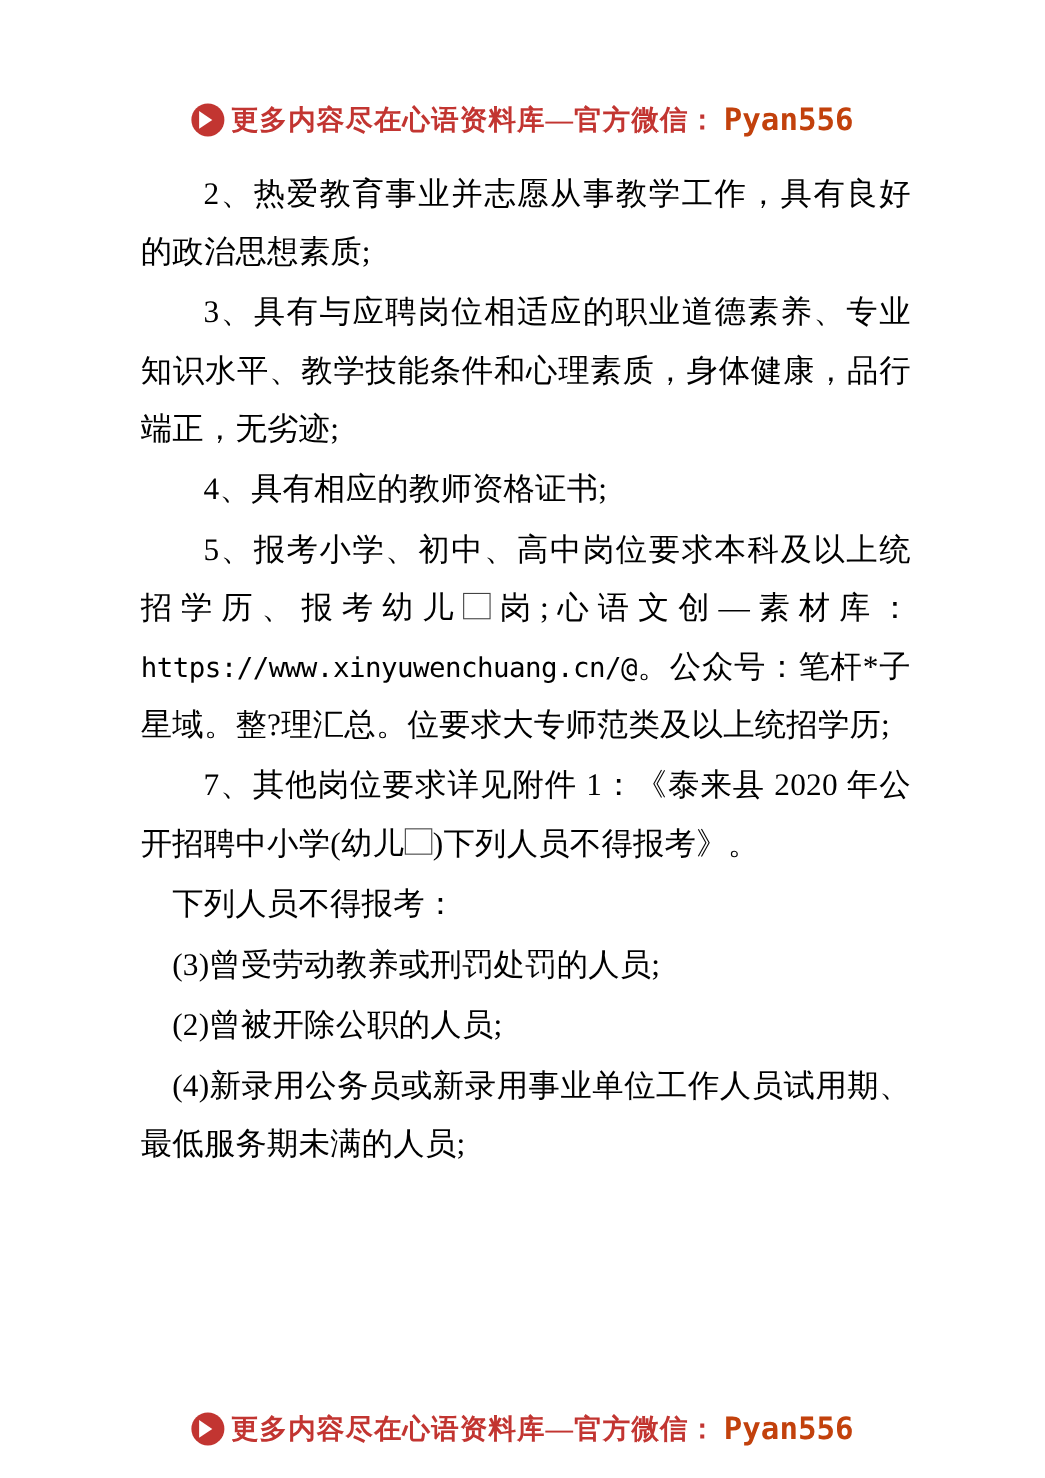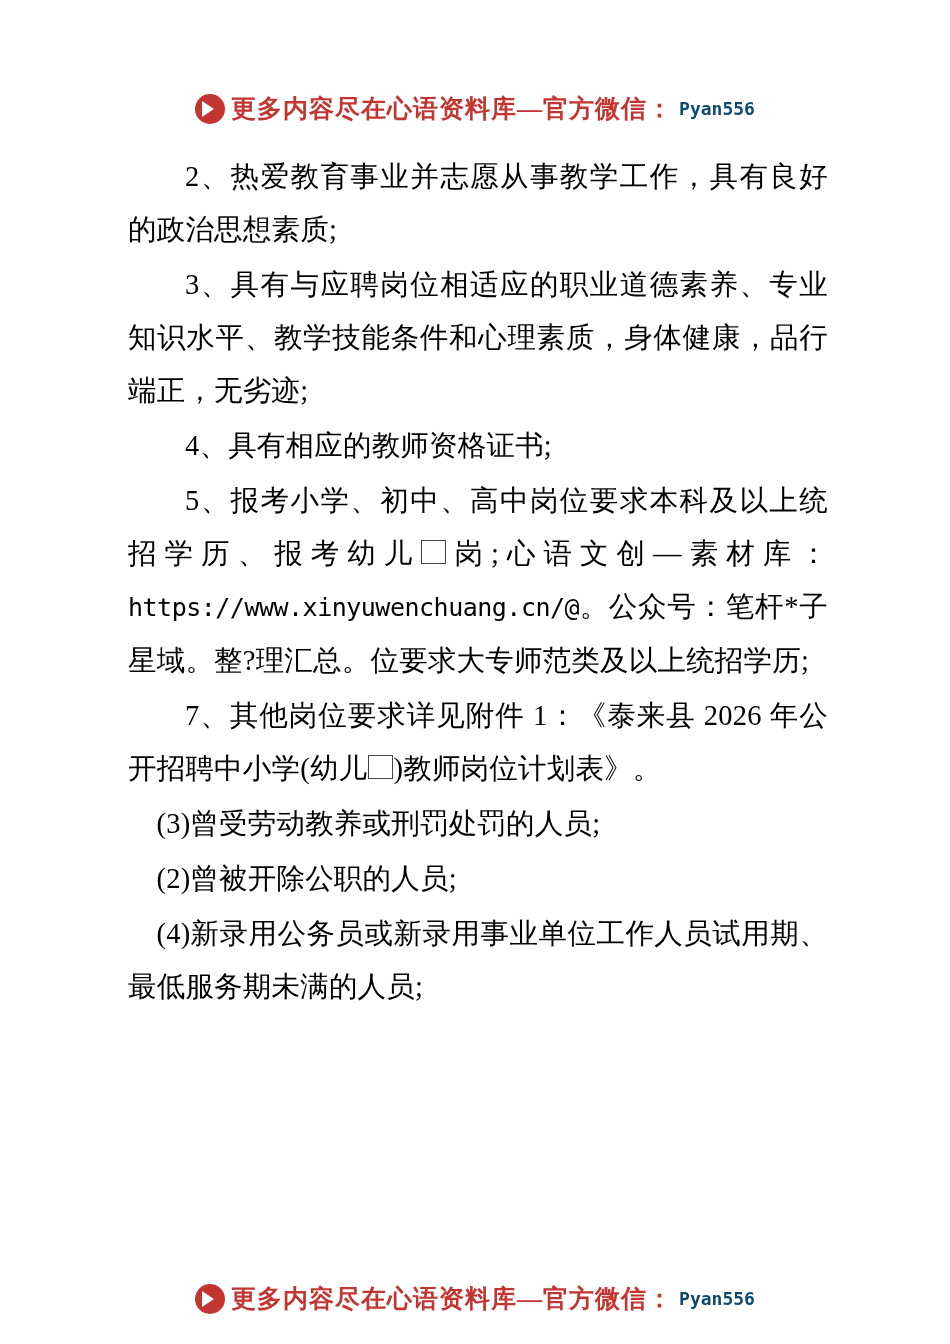--- a/index.html
+++ b/index.html
@@ -65,22 +65,22 @@
   .wm-text {
     font-family: "Liberation Serif", serif;
     font-weight: bold;
     font-size: 25px;
     letter-spacing: 1px;
     color: #c23531;
   }
   .wm-suffix {
     font-family: "DejaVu Sans Mono", monospace;
     font-weight: bold;
-    font-size: 18px;
-    color: #0c4a6e;
+    font-size: 28px;
+    color: #c2410c;
   }
 
   
   .content {
     position: absolute;
     top: 150px;
     left: 128px;
     width: 700px;
   }
   p.para {
@@ -123,22 +123,23 @@
 
     <p class="para">2、热爱教育事业并志愿从事教学工作，具有良好的政治思想素质;</p>
 
     <p class="para">3、具有与应聘岗位相适应的职业道德素养、专业知识水平、教学技能条件和心理素质，身体健康，品行端正，无劣迹;</p>
 
     <p class="para">4、具有相应的教师资格证书;</p>
 
     <p class="para"><span>5、报考小学、初中、高中岗位要求本科及以上统招学历、报考幼儿</span><span class="box-glyph"></span><span>岗;心语文创—素材库：</span><span class="mono">https://www.xinyuwenchuang.cn/@</span><span>。公众号：笔杆*子星域。整?理汇总。位要求大专师范类及以上统招学历;</span></p>
 
 
-    <p class="para"><span>7、其他岗位要求详见附件 1：《泰来县 2026 年公开招聘中小学(幼儿</span><span class="box-glyph"></span><span>)教师岗位计划表》。</span></p>
+    <p class="para"><span>7、其他岗位要求详见附件 1：《泰来县 2020 年公开招聘中小学(幼儿</span><span class="box-glyph"></span><span>)下列人员不得报考》。</span></p>
 
+    <p class="para hang">下列人员不得报考：</p>
 
     <p class="para hang">(3)曾受劳动教养或刑罚处罚的人员;</p>
 
     <p class="para hang">(2)曾被开除公职的人员;</p>
 
 
     <p class="para hang">(4)新录用公务员或新录用事业单位工作人员试用期、最低服务期未满的人员;</p>
 
   </div>
 

